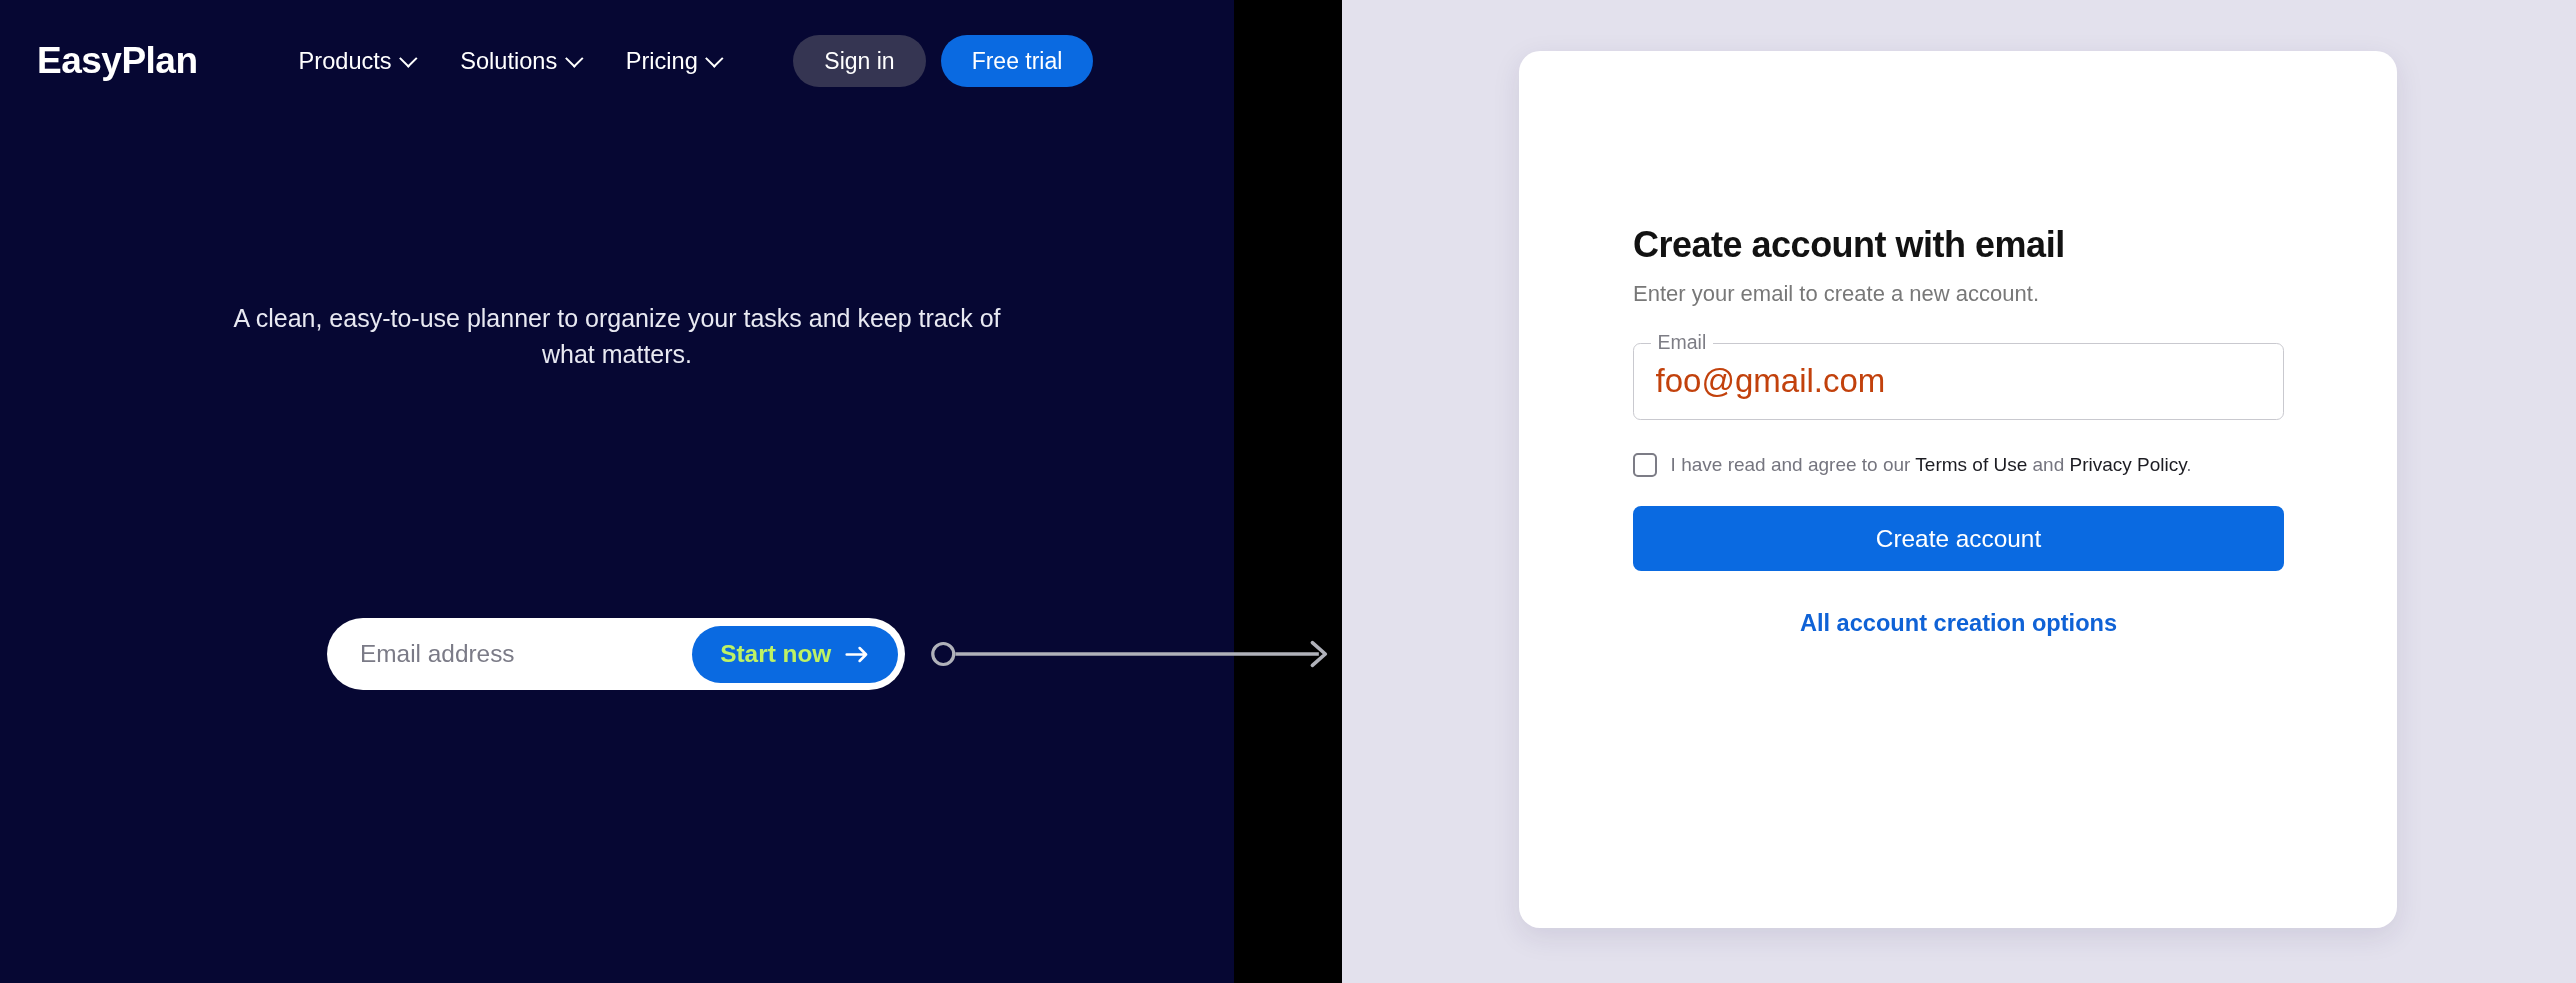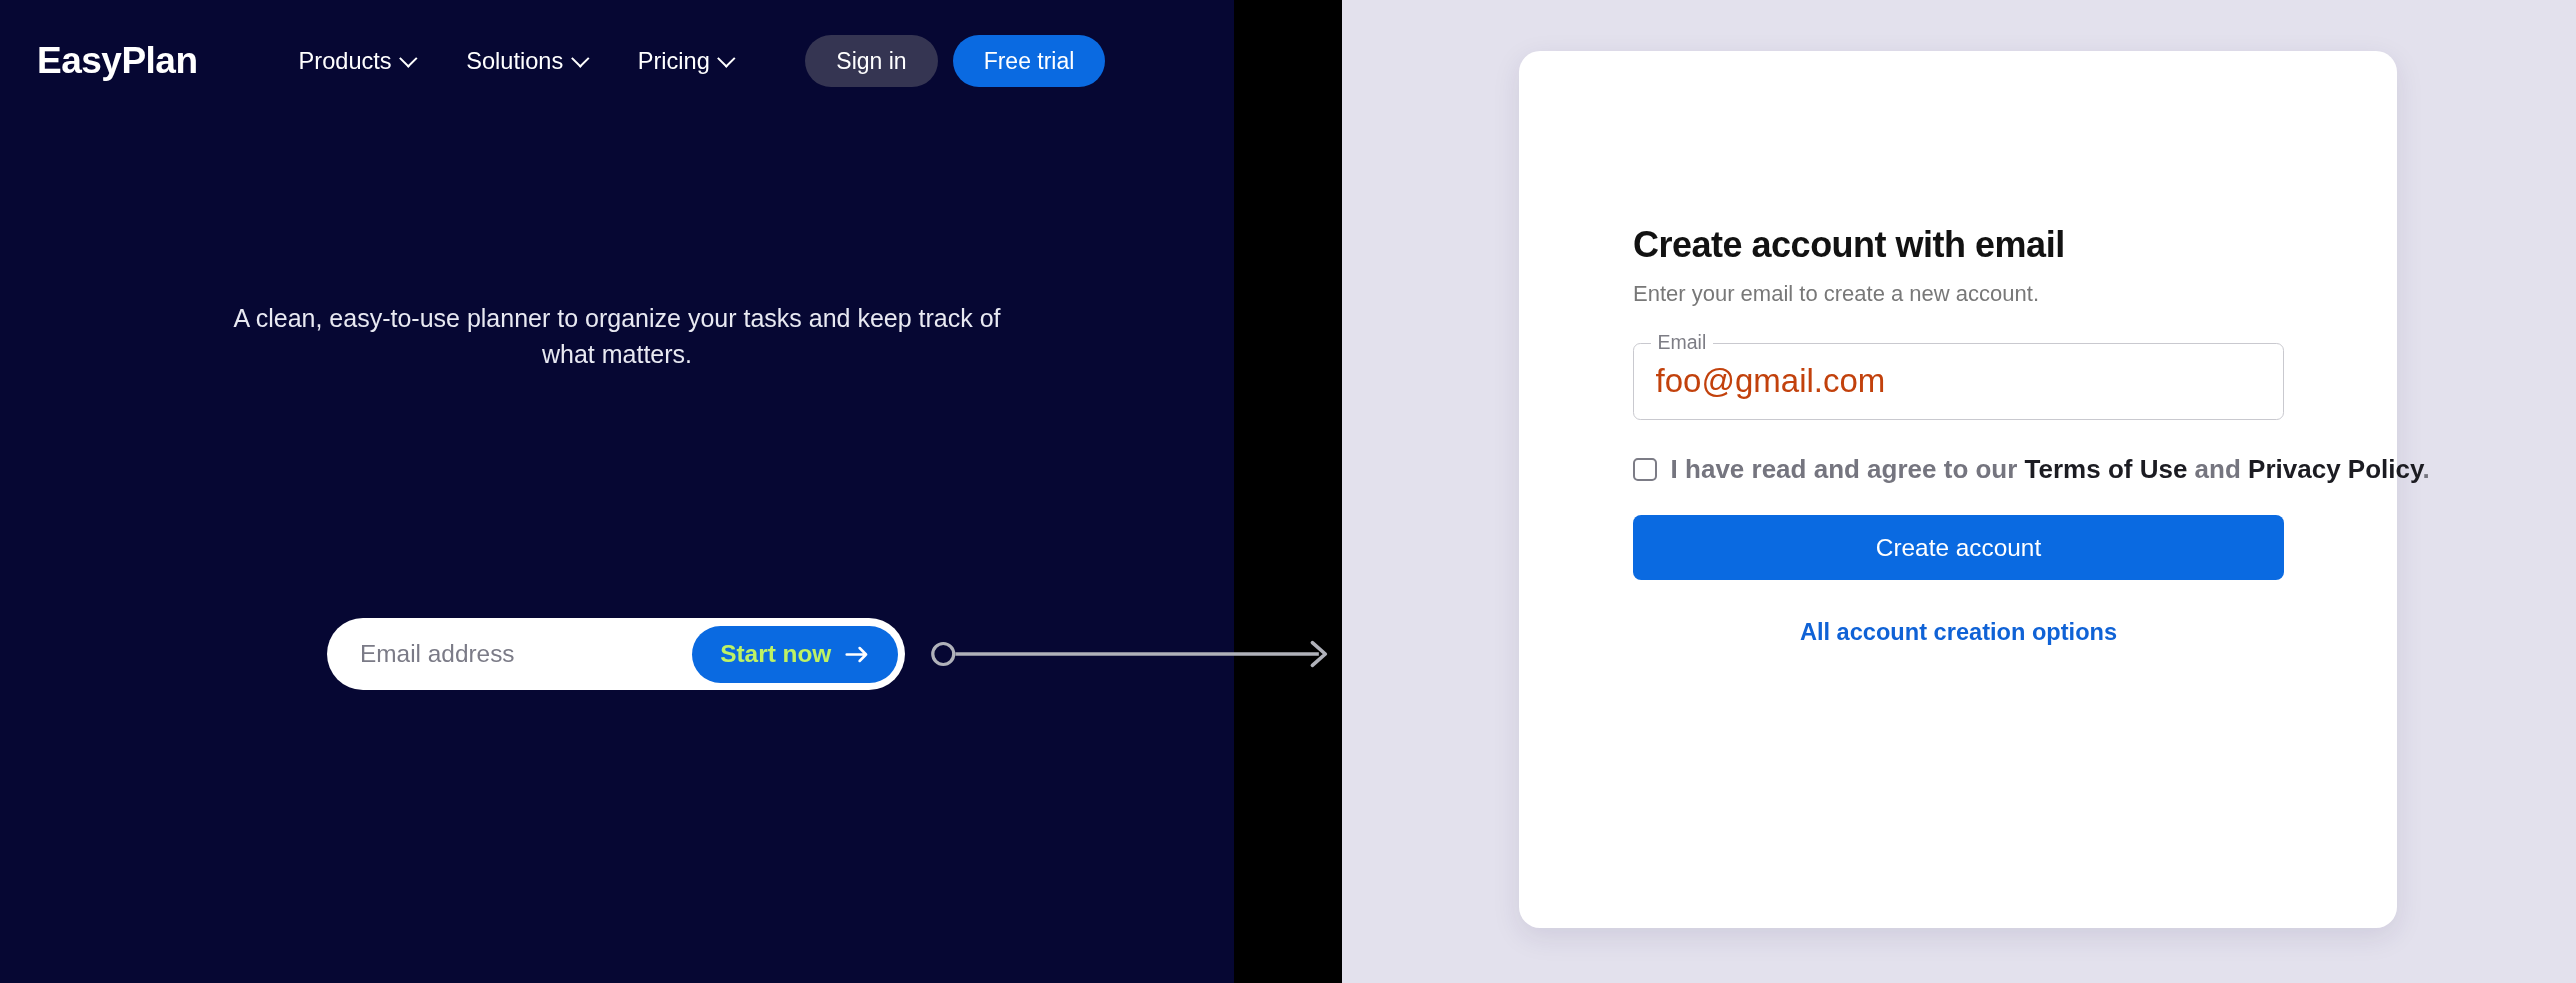--- a/index.html
+++ b/index.html
@@ -47,21 +47,21 @@
     font-weight: 700;
     color: #ffffff;
     letter-spacing: -0.5px;
     white-space: nowrap;
   }
 
   #nav-links {
     display: flex;
     align-items: center;
     margin-left: 79px;
-    gap: 6px;
+    gap: 0px;
   }
 
   .nav-link {
     display: flex;
     align-items: center;
     gap: 9.8px;
     color: #ffffff;
     font-size: 23.6px;
     font-weight: 400;
     padding: 0 22px;
@@ -308,25 +308,24 @@
     width: 23.6px;
     height: 23.6px;
     border: 2px solid #7c7c86;
     border-radius: 4.9px;
     background: #ffffff;
     flex: 0 0 auto;
     cursor: pointer;
   }
 
   #consent-text {
-    font-size: 26px;
+    font-size: 19px;
     color: #75757f;
     line-height: 1.3;
     white-space: nowrap;
-    font-weight: bold;
   }
   #consent-text .tos-link,
   #consent-text .pp-link {
     color: #1c1c22;
     cursor: pointer;
   }
 
   #btn-create {
     display: block;
     margin-top: 29px;

